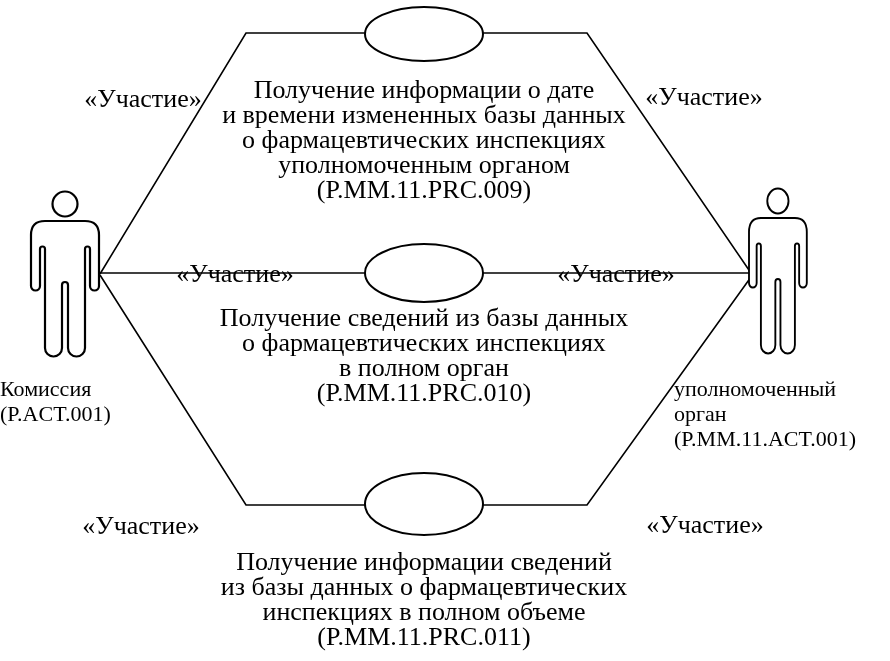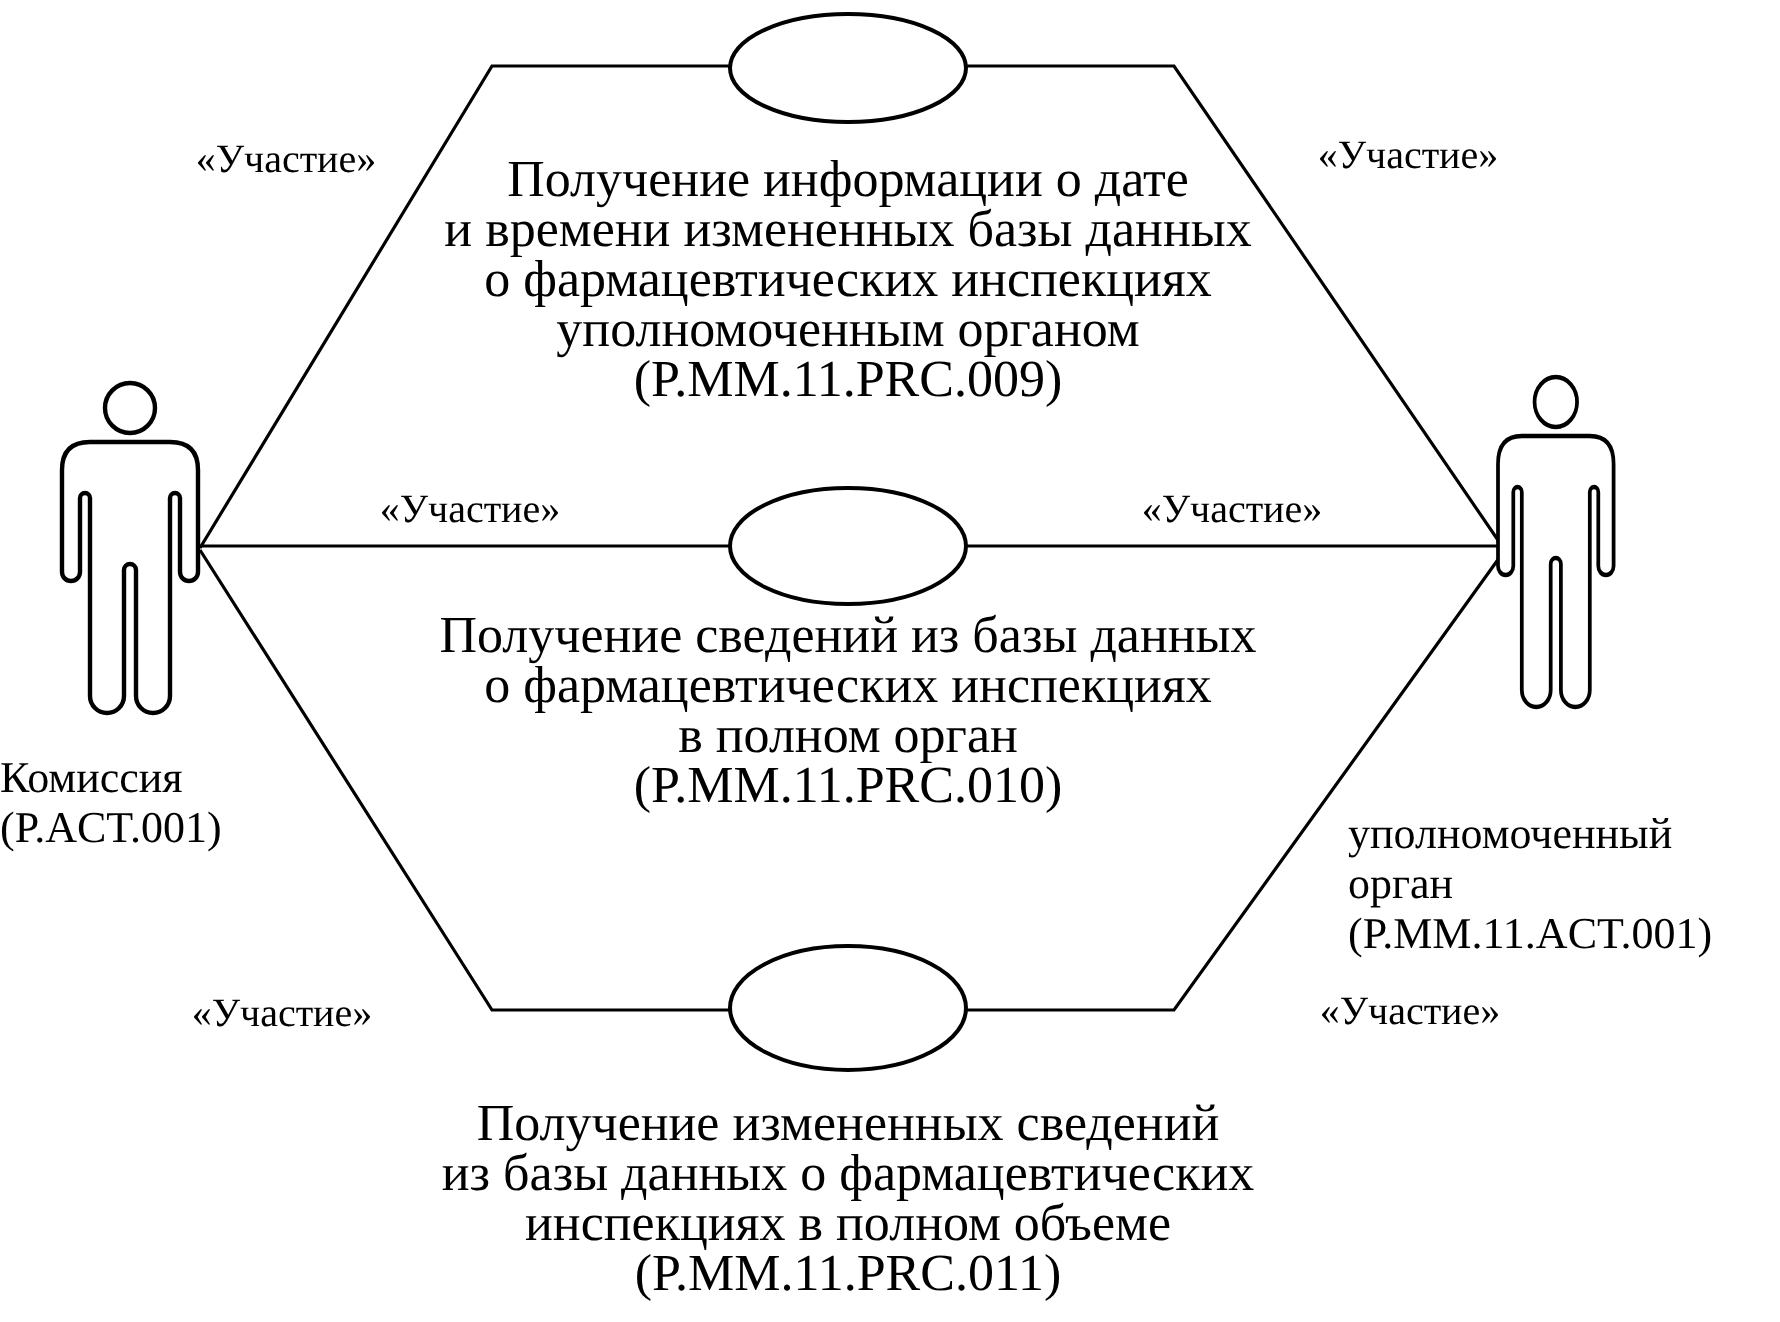--- a/index.html
+++ b/index.html
@@ -9,30 +9,30 @@
     background:#fff;
     font-family:"Liberation Serif", serif;
     color:#000;
     overflow:hidden;
   }
   #diagram-svg{position:absolute;left:0;top:0;width:890px;height:661px;}
   .uc-label{position:absolute;left:164px;width:520px;text-align:center;font-size:26px;line-height:25px;color:#000;}
   #uc-top{top:77px;}
   #uc-middle{top:305px;}
   #uc-bottom{top:549px;}
-  .st-label{position:absolute;width:130px;text-align:center;font-size:20px;line-height:25px;color:#000;}
+  .st-label{position:absolute;width:130px;text-align:center;font-size:26px;line-height:25px;color:#000;margin-top:18px;}
   #st-top-left{left:78px;top:68px;}
   #st-top-right{left:639px;top:66px;}
   #st-mid-left{left:170px;top:243px;}
   #st-mid-right{left:551px;top:243px;}
   #st-bottom-left{left:76px;top:495px;}
   #st-bottom-right{left:640px;top:494px;}
   .actor-label{position:absolute;text-align:left;font-size:22px;line-height:25px;color:#000;}
   #actor-label-left{left:0px;top:376px;width:132px;}
-  #actor-label-right{left:674px;top:376px;width:216px;margin-top:28px;}
+  #actor-label-right{left:674px;top:376px;width:216px;}
 </style>
 </head>
 <body>
 
 <div id="stage">
 
   <svg id="diagram-svg" viewBox="0 0 890 661">
     <defs>
       <g id="person-shape">
         <circle cx="34" cy="13" r="12.5" fill="#fff" stroke="#000" stroke-width="2.2"></circle>
@@ -64,21 +64,21 @@
   </div>
 
   <div class="uc-label" id="uc-middle">
     <div>Получение сведений из базы данных</div>
     <div>о фармацевтических инспекциях</div>
     <div>в полном орган</div>
     <div>(P.MM.11.PRC.010)</div>
   </div>
 
   <div class="uc-label" id="uc-bottom">
-    <div>Получение измененных сведений</div>
+    <div>Получение информации сведений</div>
     <div>из базы данных о фармацевтических</div>
     <div>инспекциях в полном объеме</div>
     <div>(P.MM.11.PRC.011)</div>
   </div>
 
   <div class="st-label" id="st-top-left">«Участие»</div>
   <div class="st-label" id="st-top-right">«Участие»</div>
   <div class="st-label" id="st-mid-left">«Участие»</div>
   <div class="st-label" id="st-mid-right">«Участие»</div>
   <div class="st-label" id="st-bottom-left">«Участие»</div>

